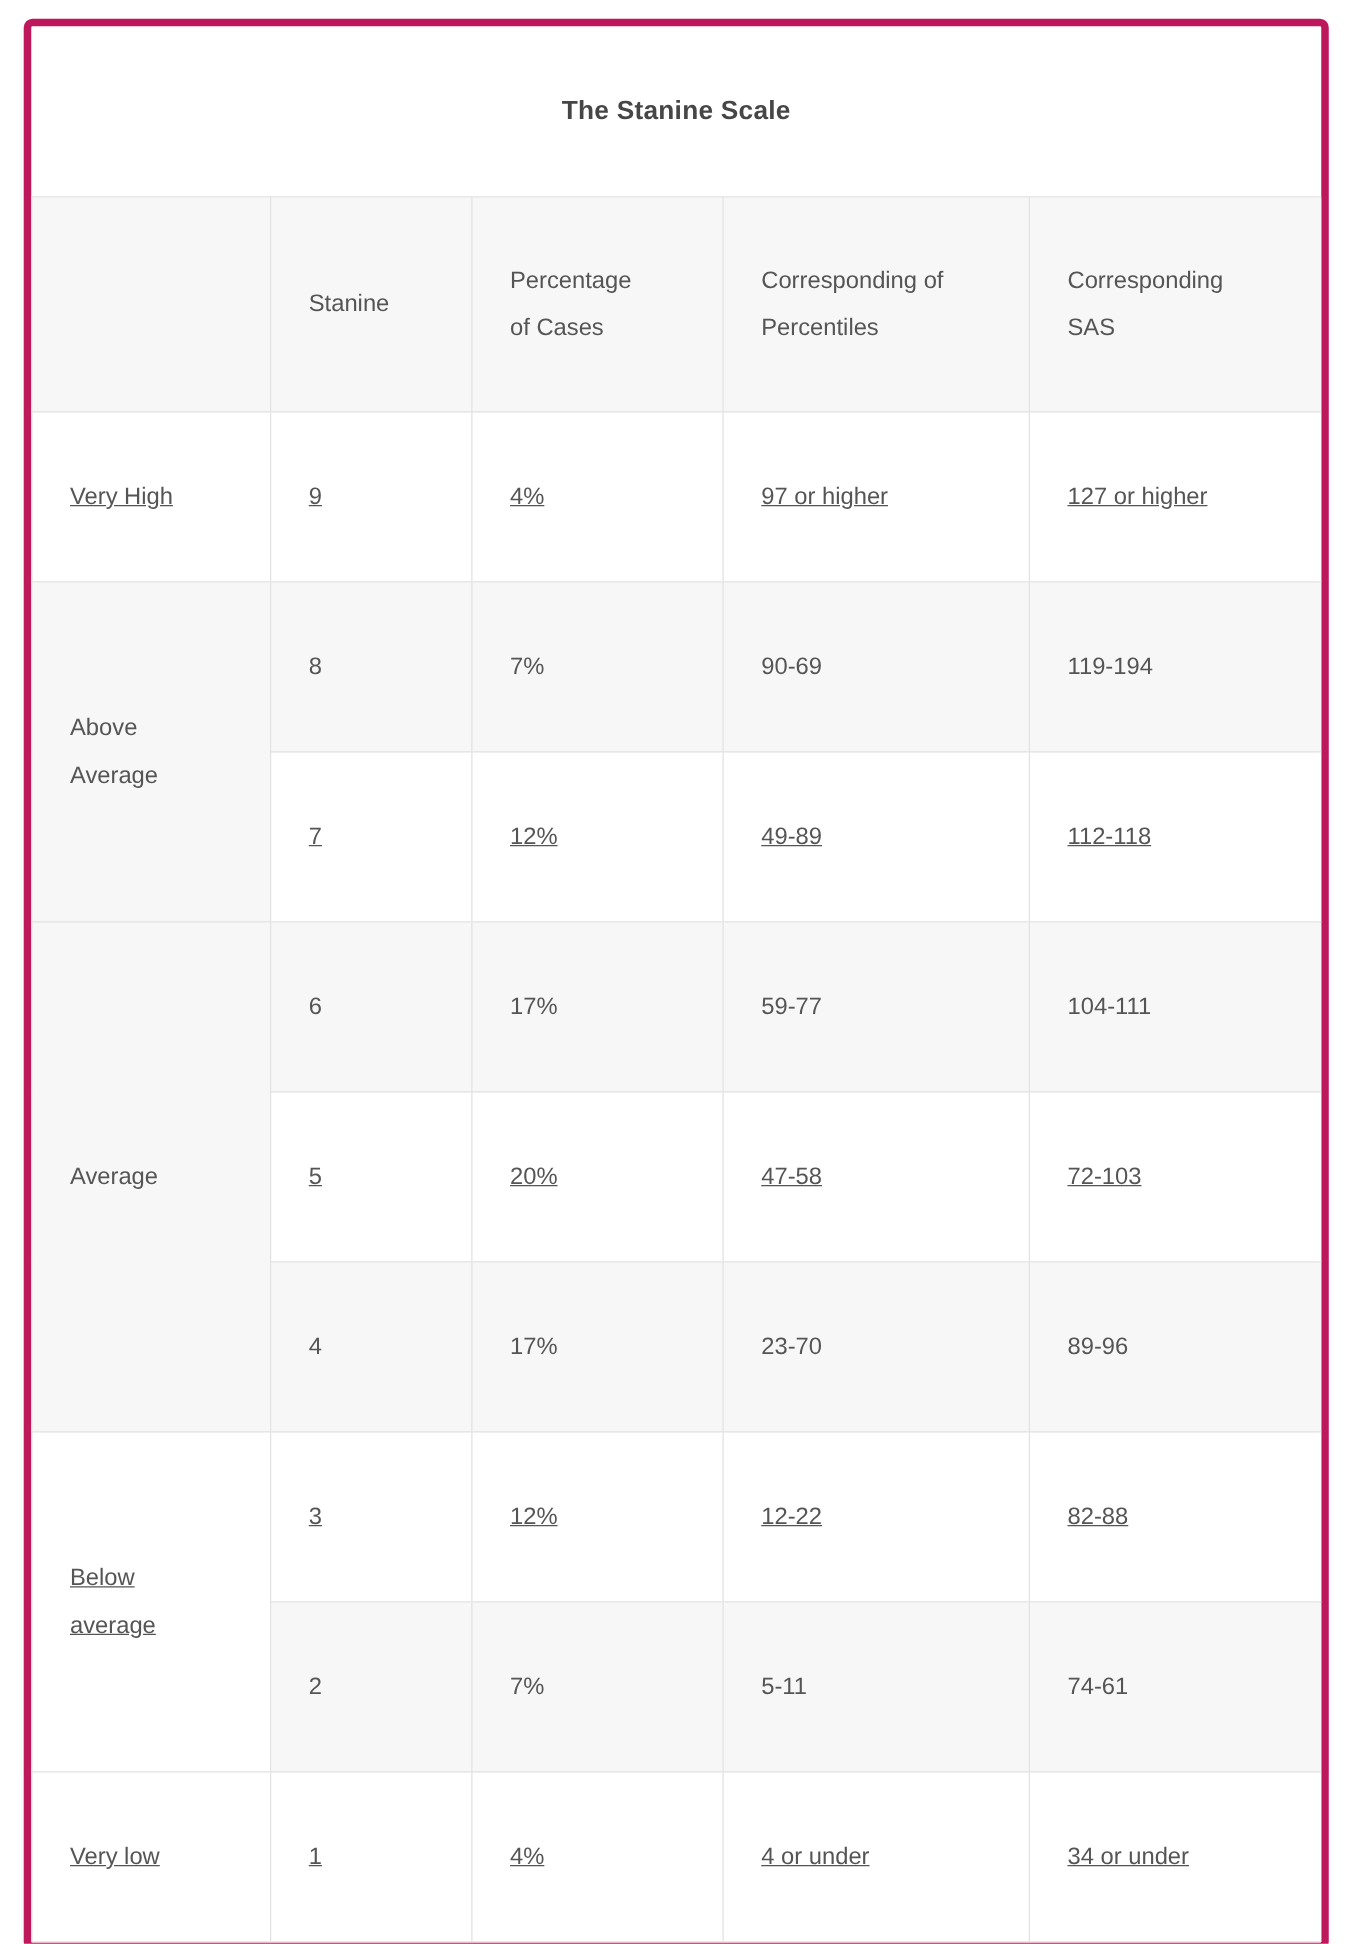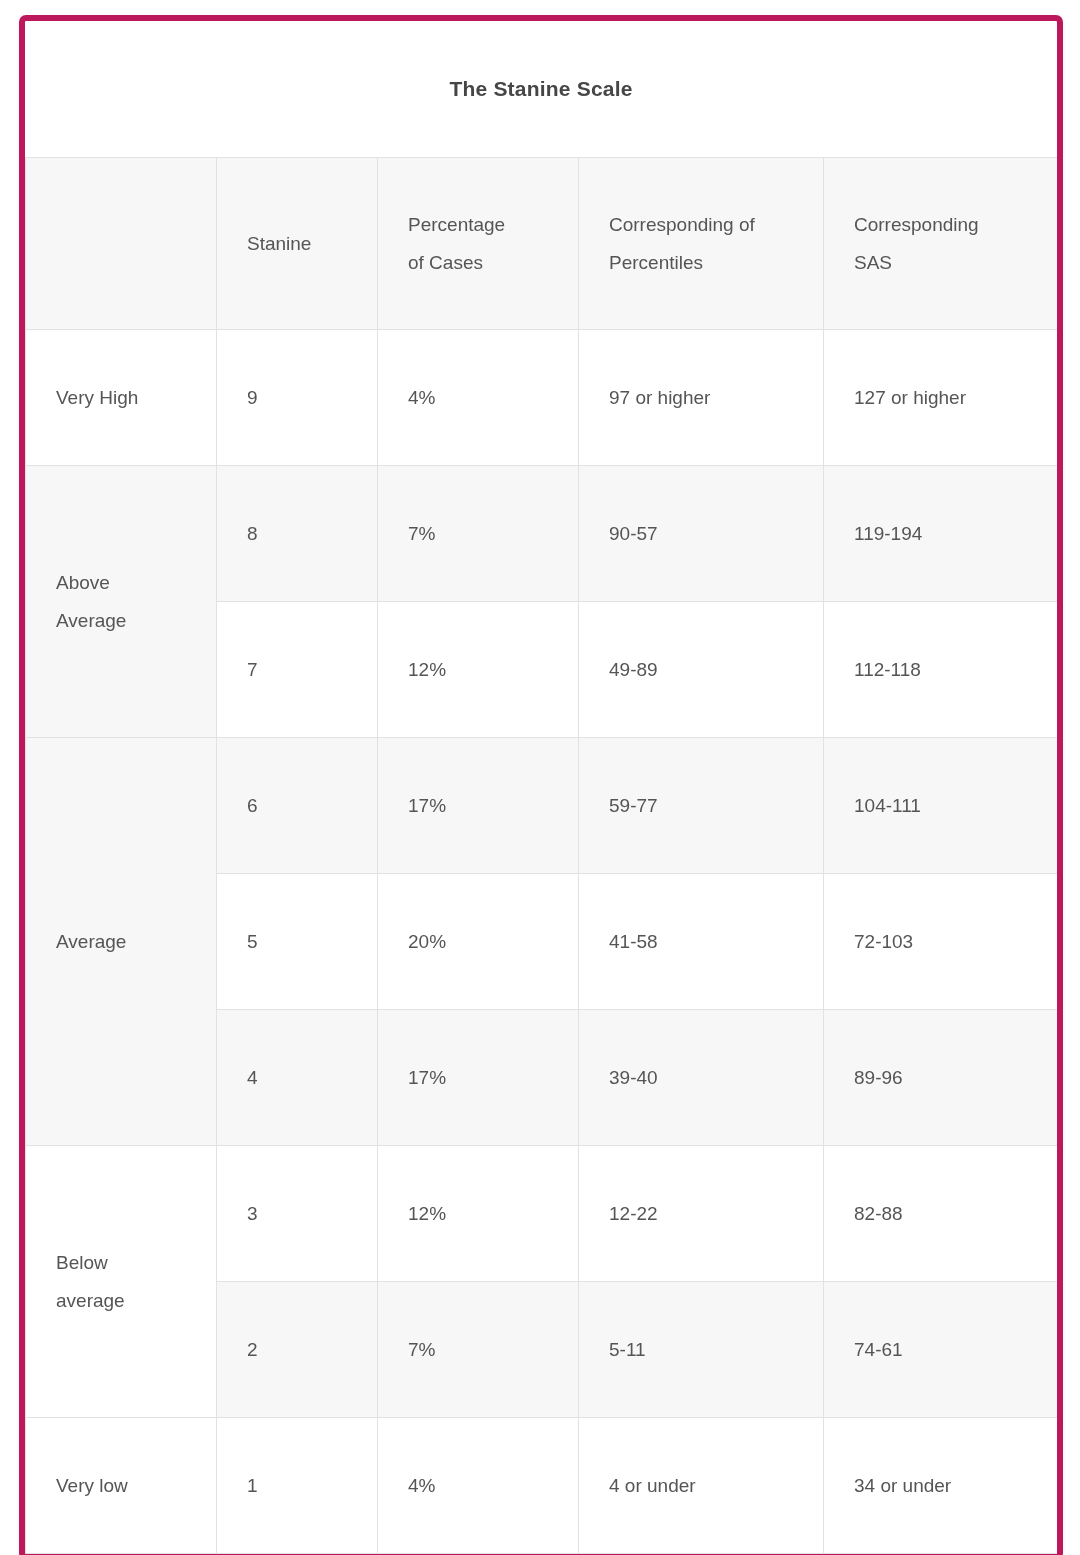--- a/index.html
+++ b/index.html
@@ -48,21 +48,21 @@
     font-weight: normal;
     color: #555555;
     text-align: left;
     vertical-align: middle;
     white-space: pre-line;
     line-height: 1.95;
   }
   thead tr { height: 172px; margin-top: 16px; }
   tbody tr { height: 136px; }
   .bg-g { background: #f7f7f7; }
-  .bg-w { background: #ffffff; }
+  .bg-w { background: #ffffff; text-decoration: underline; }
 </style>
 </head>
 <body>
 
 <div class="card">
 
   <div class="card-title">The Stanine Scale</div>
 
   <table class="stanine">
     <colgroup>
@@ -90,46 +90,46 @@
         <td class="bg-w">9</td>
         <td class="bg-w">4%</td>
         <td class="bg-w">97 or higher</td>
         <td class="bg-w">127 or higher</td>
       </tr>
       <tr>
         <td class="bg-g" rowspan="2">Above
 Average</td>
         <td class="bg-g">8</td>
         <td class="bg-g">7%</td>
-        <td class="bg-g">90-57</td>
+        <td class="bg-g">90-69</td>
         <td class="bg-g">119-194</td>
       </tr>
       <tr>
         <td class="bg-w">7</td>
         <td class="bg-w">12%</td>
         <td class="bg-w">49-89</td>
         <td class="bg-w">112-118</td>
       </tr>
       <tr>
         <td class="bg-g" rowspan="3">Average</td>
         <td class="bg-g">6</td>
         <td class="bg-g">17%</td>
         <td class="bg-g">59-77</td>
         <td class="bg-g">104-111</td>
       </tr>
       <tr>
         <td class="bg-w">5</td>
         <td class="bg-w">20%</td>
-        <td class="bg-w">41-58</td>
+        <td class="bg-w">47-58</td>
         <td class="bg-w">72-103</td>
       </tr>
       <tr>
         <td class="bg-g">4</td>
         <td class="bg-g">17%</td>
-        <td class="bg-g">39-40</td>
+        <td class="bg-g">23-70</td>
         <td class="bg-g">89-96</td>
       </tr>
       <tr>
         <td class="bg-w" rowspan="2">Below
 average</td>
         <td class="bg-w">3</td>
         <td class="bg-w">12%</td>
         <td class="bg-w">12-22</td>
         <td class="bg-w">82-88</td>
       </tr>

